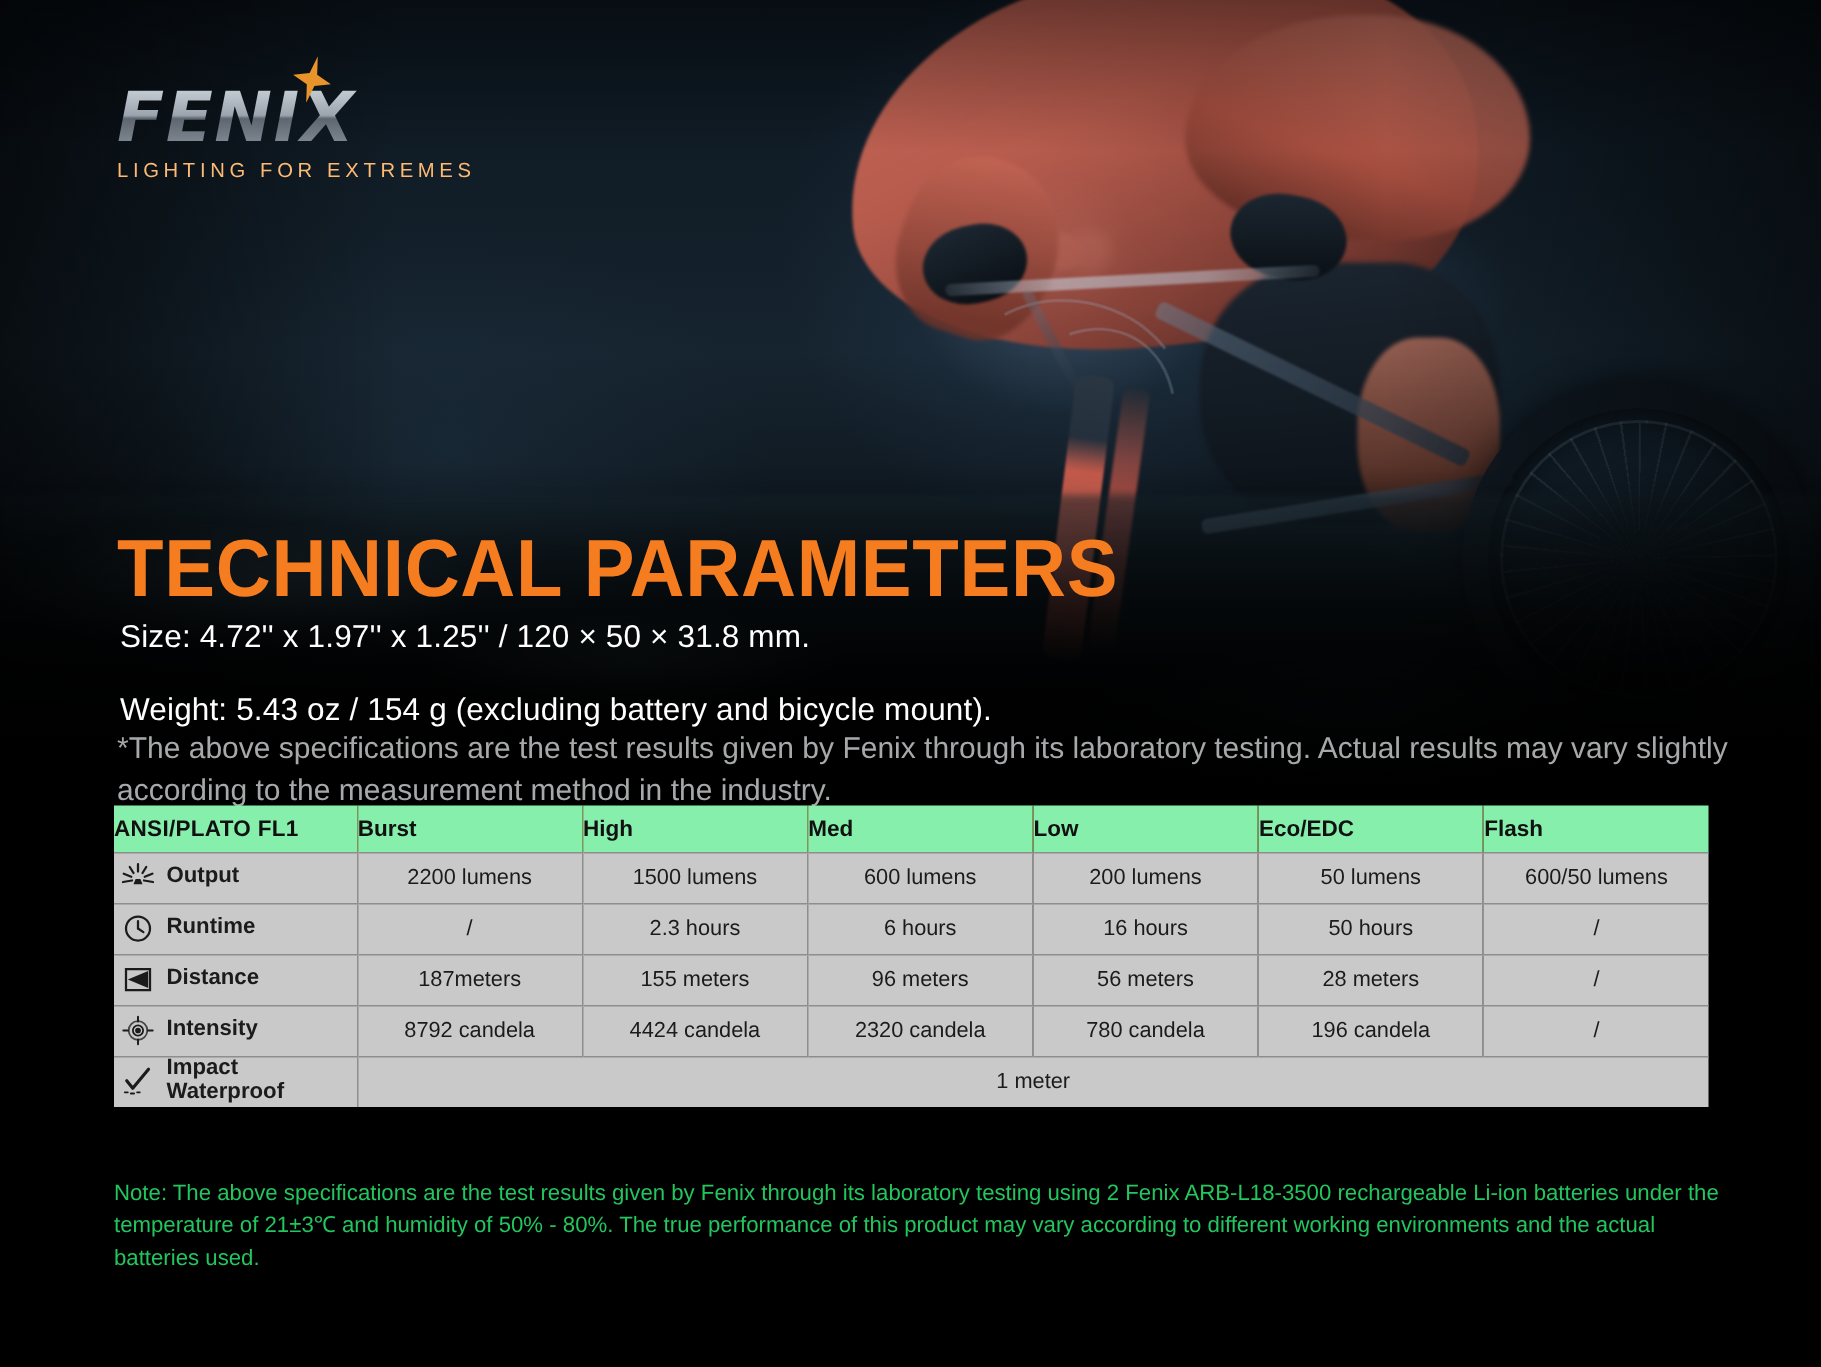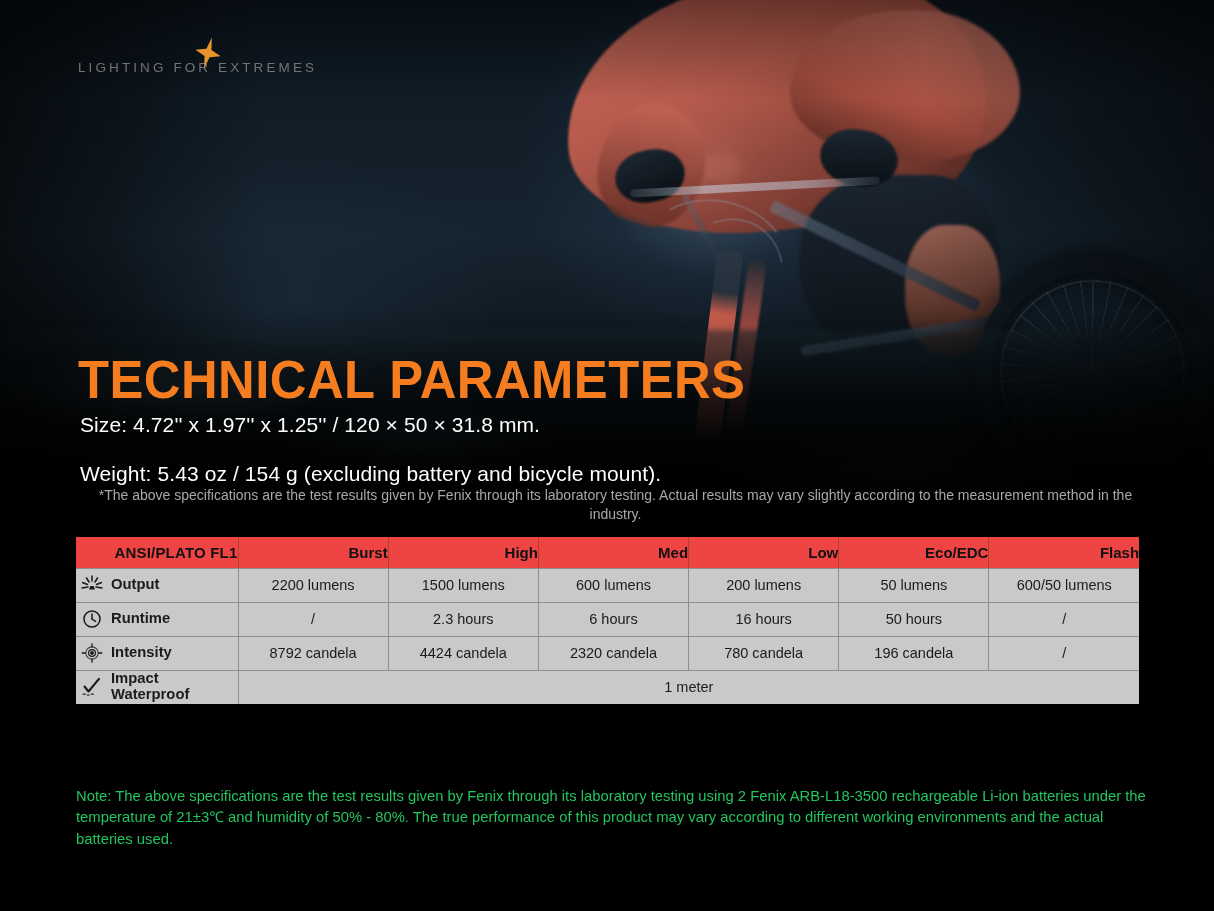--- a/index.html
+++ b/index.html
@@ -127,21 +127,21 @@
     font-family:"DejaVu Sans", sans-serif;
     font-size:46px; font-weight:bold; font-style:italic;
     letter-spacing:1px; line-height:1;
     color:#9aa3ad;
     background:linear-gradient(180deg,#cfd6dd 0%,#9ba4ae 48%,#5d666f 52%,#8a939d 100%);
     -webkit-background-clip:text; background-clip:text;
     -webkit-text-fill-color:transparent;
     position:relative;
   }
   #logo .tagline {
-    font-size:13.5px; letter-spacing:3.1px; color:#737373;
+    font-size:13.5px; letter-spacing:3.1px; color:#fdba74;
     margin-top:5px; font-family:"Liberation Sans", sans-serif;
   }
   #star {
     position:absolute; left:117px; top:-18px; width:26px; height:32px;
     background:#e9932b;
     clip-path:polygon(50% 0%, 60% 38%, 100% 50%, 60% 62%, 50% 100%, 40% 62%, 0% 50%, 40% 38%);
     transform:rotate(14deg);
   }
 
   
@@ -155,34 +155,34 @@
   .spec {
     position:absolute; left:80px; color:#ffffff;
     font-size:21px; line-height:1.2; letter-spacing:.1px;
     font-family:"Liberation Sans", sans-serif;
   }
   #spec-size { top:412px; }
   #spec-weight { top:461px; }
 
   #disclaimer {
     position:absolute; left:78px; top:486px; width:1075px;
-    font-size:14px; line-height:1.38; color:#a6a8aa; letter-spacing:0;text-align:center;
+    font-size:20px; line-height:1.38; color:#a6a8aa; letter-spacing:0;
   }
 
   
   #spec-table {
     position:absolute; left:76px; top:537px; width:1063px;
     border-collapse:collapse; table-layout:fixed;
     font-size:14.5px; color:#1a1a1a;
   }
   #spec-table col.lbl { width:162px; }
   #spec-table col.dat { width:150.2px; }
   #spec-table th {
-    background:#ef4444; color:#111; font-weight:bold; font-size:15px;
-    height:31px; text-align:right; border-right:1px solid rgba(120,60,10,.5);
+    background:#86efac; color:#111; font-weight:bold; font-size:15px;
+    height:31px; text-align:left; border-right:1px solid rgba(120,60,10,.5);
   }
   #spec-table th:last-child { border-right:none;margin-top:40px; }
   #spec-table th.lbl-h { letter-spacing:.2px; }
   #spec-table td {
     background:#c9c9c9; height:34px; text-align:center;
     border-right:1px solid #8e8e8e; border-top:1px solid #8e8e8e;
     color:#1b1b1b; font-size:14.5px;
   }
   #spec-table td:last-child { border-right:none; }
   #spec-table td.rowlabel {
@@ -218,20 +218,21 @@
   <div class="px frame" id="tube3"></div>
   <div class="px" id="fork"></div>
   <div class="px" id="fork2"></div>
   <div class="px" id="wheel"></div>
   <div class="px" id="wheel-in"></div>
   <div class="px" id="ground"></div>
   <div class="px" id="vignette"></div>
 </div>
 
 <div id="logo">
+  <div class="word">FENIX</div>
   <div id="star"></div>
   <div class="tagline">LIGHTING FOR EXTREMES</div>
 </div>
 
 <div id="title">TECHNICAL PARAMETERS</div>
 <div class="spec" id="spec-size">Size: 4.72'' x 1.97'' x 1.25'' / 120 × 50 × 31.8 mm.</div>
 <div class="spec" id="spec-weight">Weight: 5.43 oz / 154 g (excluding battery and bicycle mount).</div>
 <div id="disclaimer">*The above specifications are the test results given by Fenix through its laboratory testing. Actual results may vary slightly according to the measurement method in the industry.</div>
 
 <table id="spec-table">
@@ -295,20 +296,37 @@
         </span>
       </td>
       <td>/</td>
       <td>2.3 hours</td>
       <td>6 hours</td>
       <td>16 hours</td>
       <td>50 hours</td>
       <td>/</td>
     </tr>
 
+    <tr>
+      <td class="rowlabel">
+        <span class="lblwrap">
+          <svg class="ic" viewBox="0 0 24 22">
+            <path d="M4 4 H20 V18 H4 Z" fill="none" stroke="#1b1b1b" stroke-width="1.5"></path>
+            <path d="M5.2 11 L18.8 5.3 V16.7 Z" fill="#1b1b1b"></path>
+          </svg>
+          <span class="lbltxt">Distance</span>
+        </span>
+      </td>
+      <td>187meters</td>
+      <td>155 meters</td>
+      <td>96 meters</td>
+      <td>56 meters</td>
+      <td>28 meters</td>
+      <td>/</td>
+    </tr>
 
     <tr>
       <td class="rowlabel">
         <span class="lblwrap">
           <svg class="ic" viewBox="0 0 24 22">
             <circle cx="12" cy="11" r="6.2" fill="none" stroke="#1b1b1b" stroke-width="1.2" opacity=".75"></circle>
             <circle cx="12" cy="11" r="3.4" fill="none" stroke="#1b1b1b" stroke-width="1.2"></circle>
             <circle cx="12" cy="11" r="1.9" fill="#1b1b1b"></circle>
             <g stroke="#1b1b1b" stroke-width="1.3" stroke-linecap="round">
               <line x1="12" y1="1.8" x2="12" y2="5"></line>

